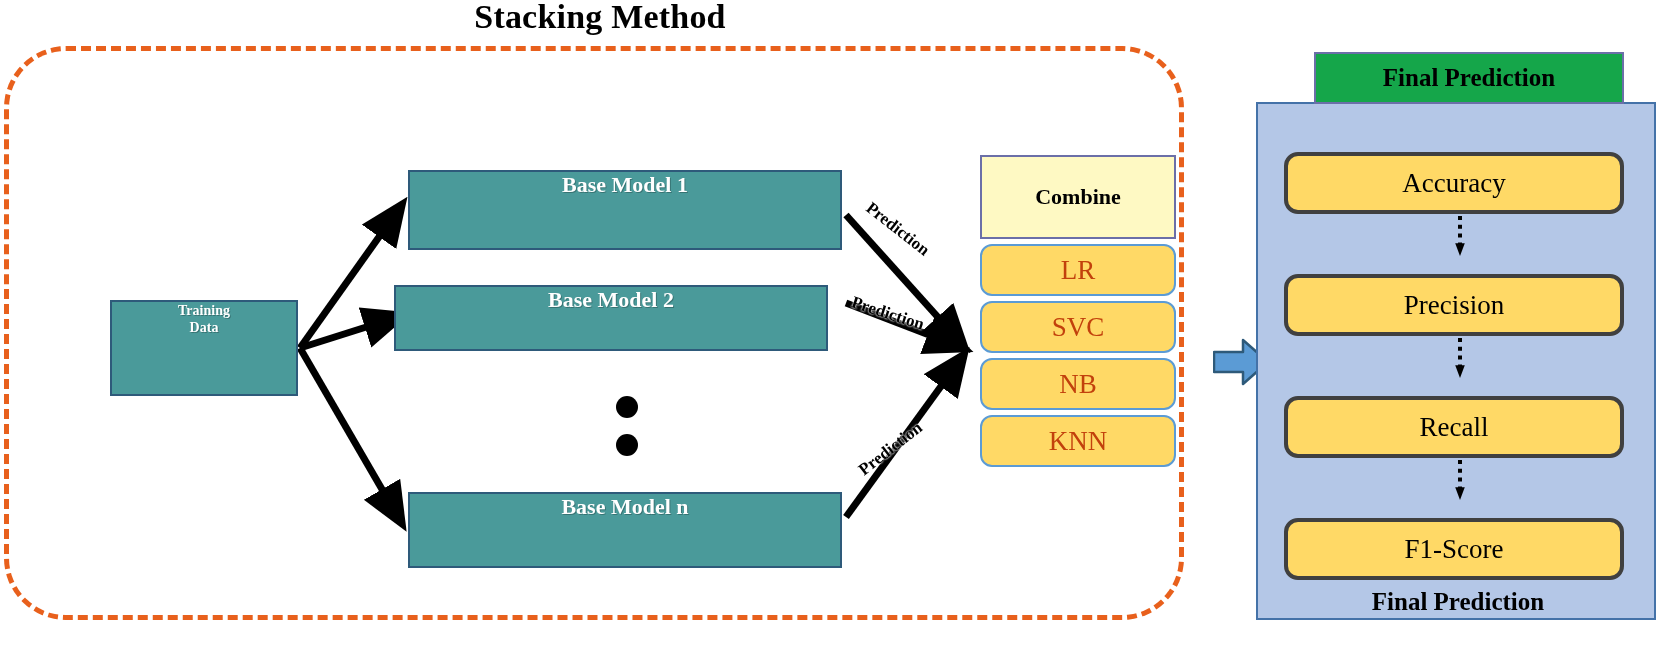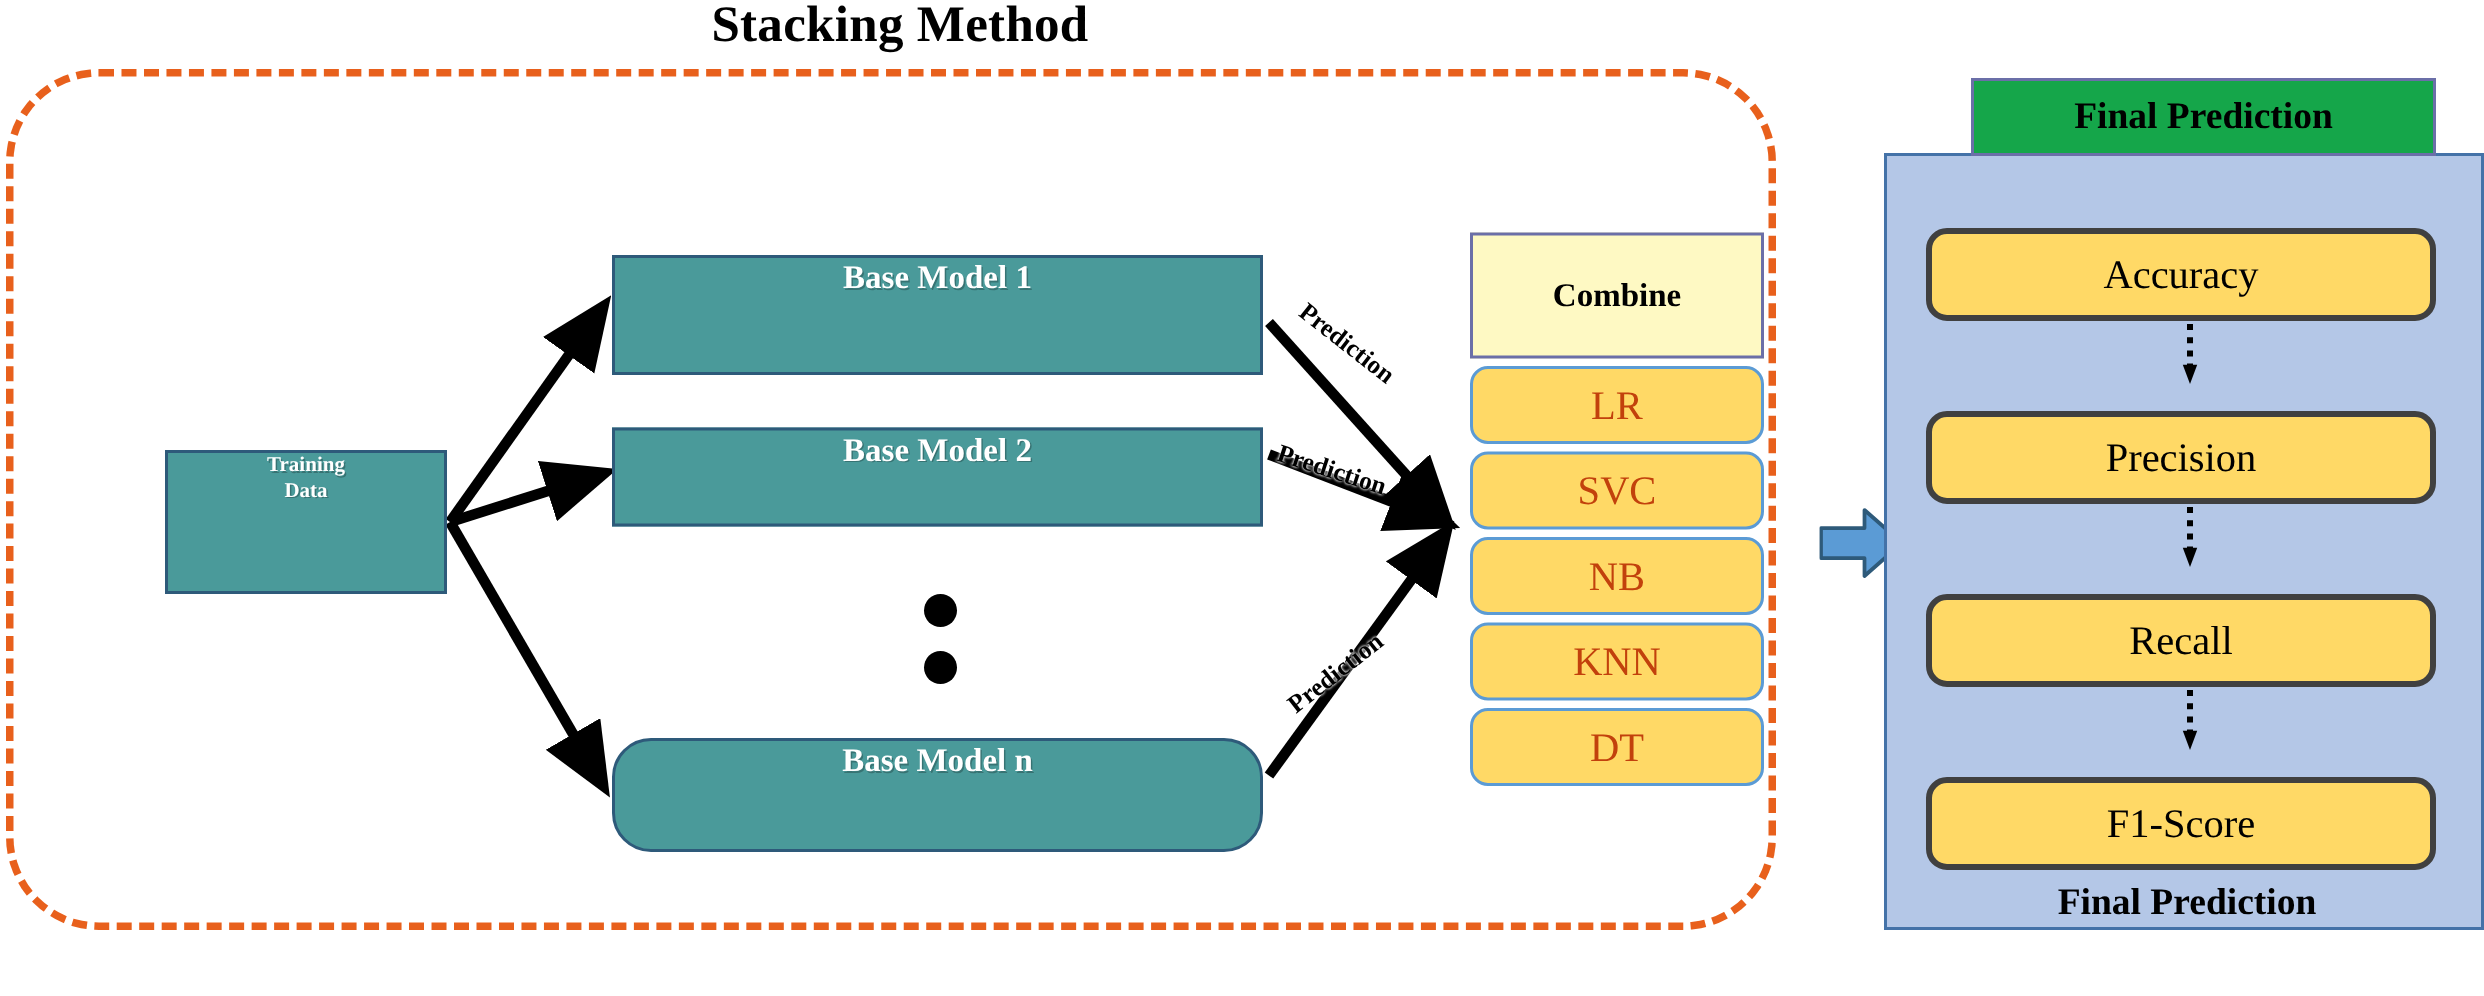--- a/index.html
+++ b/index.html
@@ -17,22 +17,22 @@
               border:5px dashed #E8601C;border-radius:62px;box-sizing:border-box;}
 
   
   .teal{position:absolute;background:#4A9A9A;border:2px solid #2E5A7A;
         box-sizing:border-box;display:flex;align-items:flex-start;justify-content:center;
         color:#ffffff;font-weight:bold;text-shadow:1px 1px 0 rgba(0,0,0,.25);}
   .teal span{display:block;text-align:center;line-height:1.22;}
 
   #training-data{left:110px;top:300px;width:188px;height:96px;font-size:14px;}
   #bm1{left:408px;top:170px;width:434px;height:80px;font-size:22px;}
-  #bm2{left:408px;top:285px;width:434px;height:66px;font-size:22px;}
-  #bmn{left:408px;top:492px;width:434px;height:76px;font-size:22px;border-radius:26px;}
+  #bm2{left:394px;top:285px;width:434px;height:66px;font-size:22px;}
+  #bmn{left:408px;top:492px;width:434px;height:76px;font-size:22px;}
 
   
   .dots{position:absolute;left:612px;top:396px;width:30px;height:64px;}
   .dots i{display:block;width:22px;height:22px;border-radius:50%;background:#000;
           margin:0 auto 16px auto;}
 
   
   #arrows{position:absolute;left:0;top:0;width:1656px;height:664px;overflow:visible;}
 
   .predlabel{position:absolute;font-size:17px;font-weight:bold;color:#000;
@@ -121,21 +121,20 @@
     <i></i>
       <i></i>
   </div>
 
   <div id="combine-stack">
     <div class="combine-head">Combine</div>
     <div class="ystack-item">LR</div>
     <div class="ystack-item">SVC</div>
     <div class="ystack-item">NB</div>
     <div class="ystack-item">KNN</div>
-    <div class="ystack-item">DT</div>
   </div>
 
   <svg id="blue-arrow" viewBox="0 0 56 48">
     <path d="M1,14 L30,14 L30,2 L55,24 L30,46 L30,34 L1,34 Z" fill="#5B9BD5" stroke="#2E5A7A" stroke-width="2.5" stroke-linejoin="round"></path>
   </svg>
 
   <div id="right-panel">
     <div class="fp-body">
       <div class="metric" style="top:48px">Accuracy</div>
       <div class="metric" style="top:170px">Precision</div>

